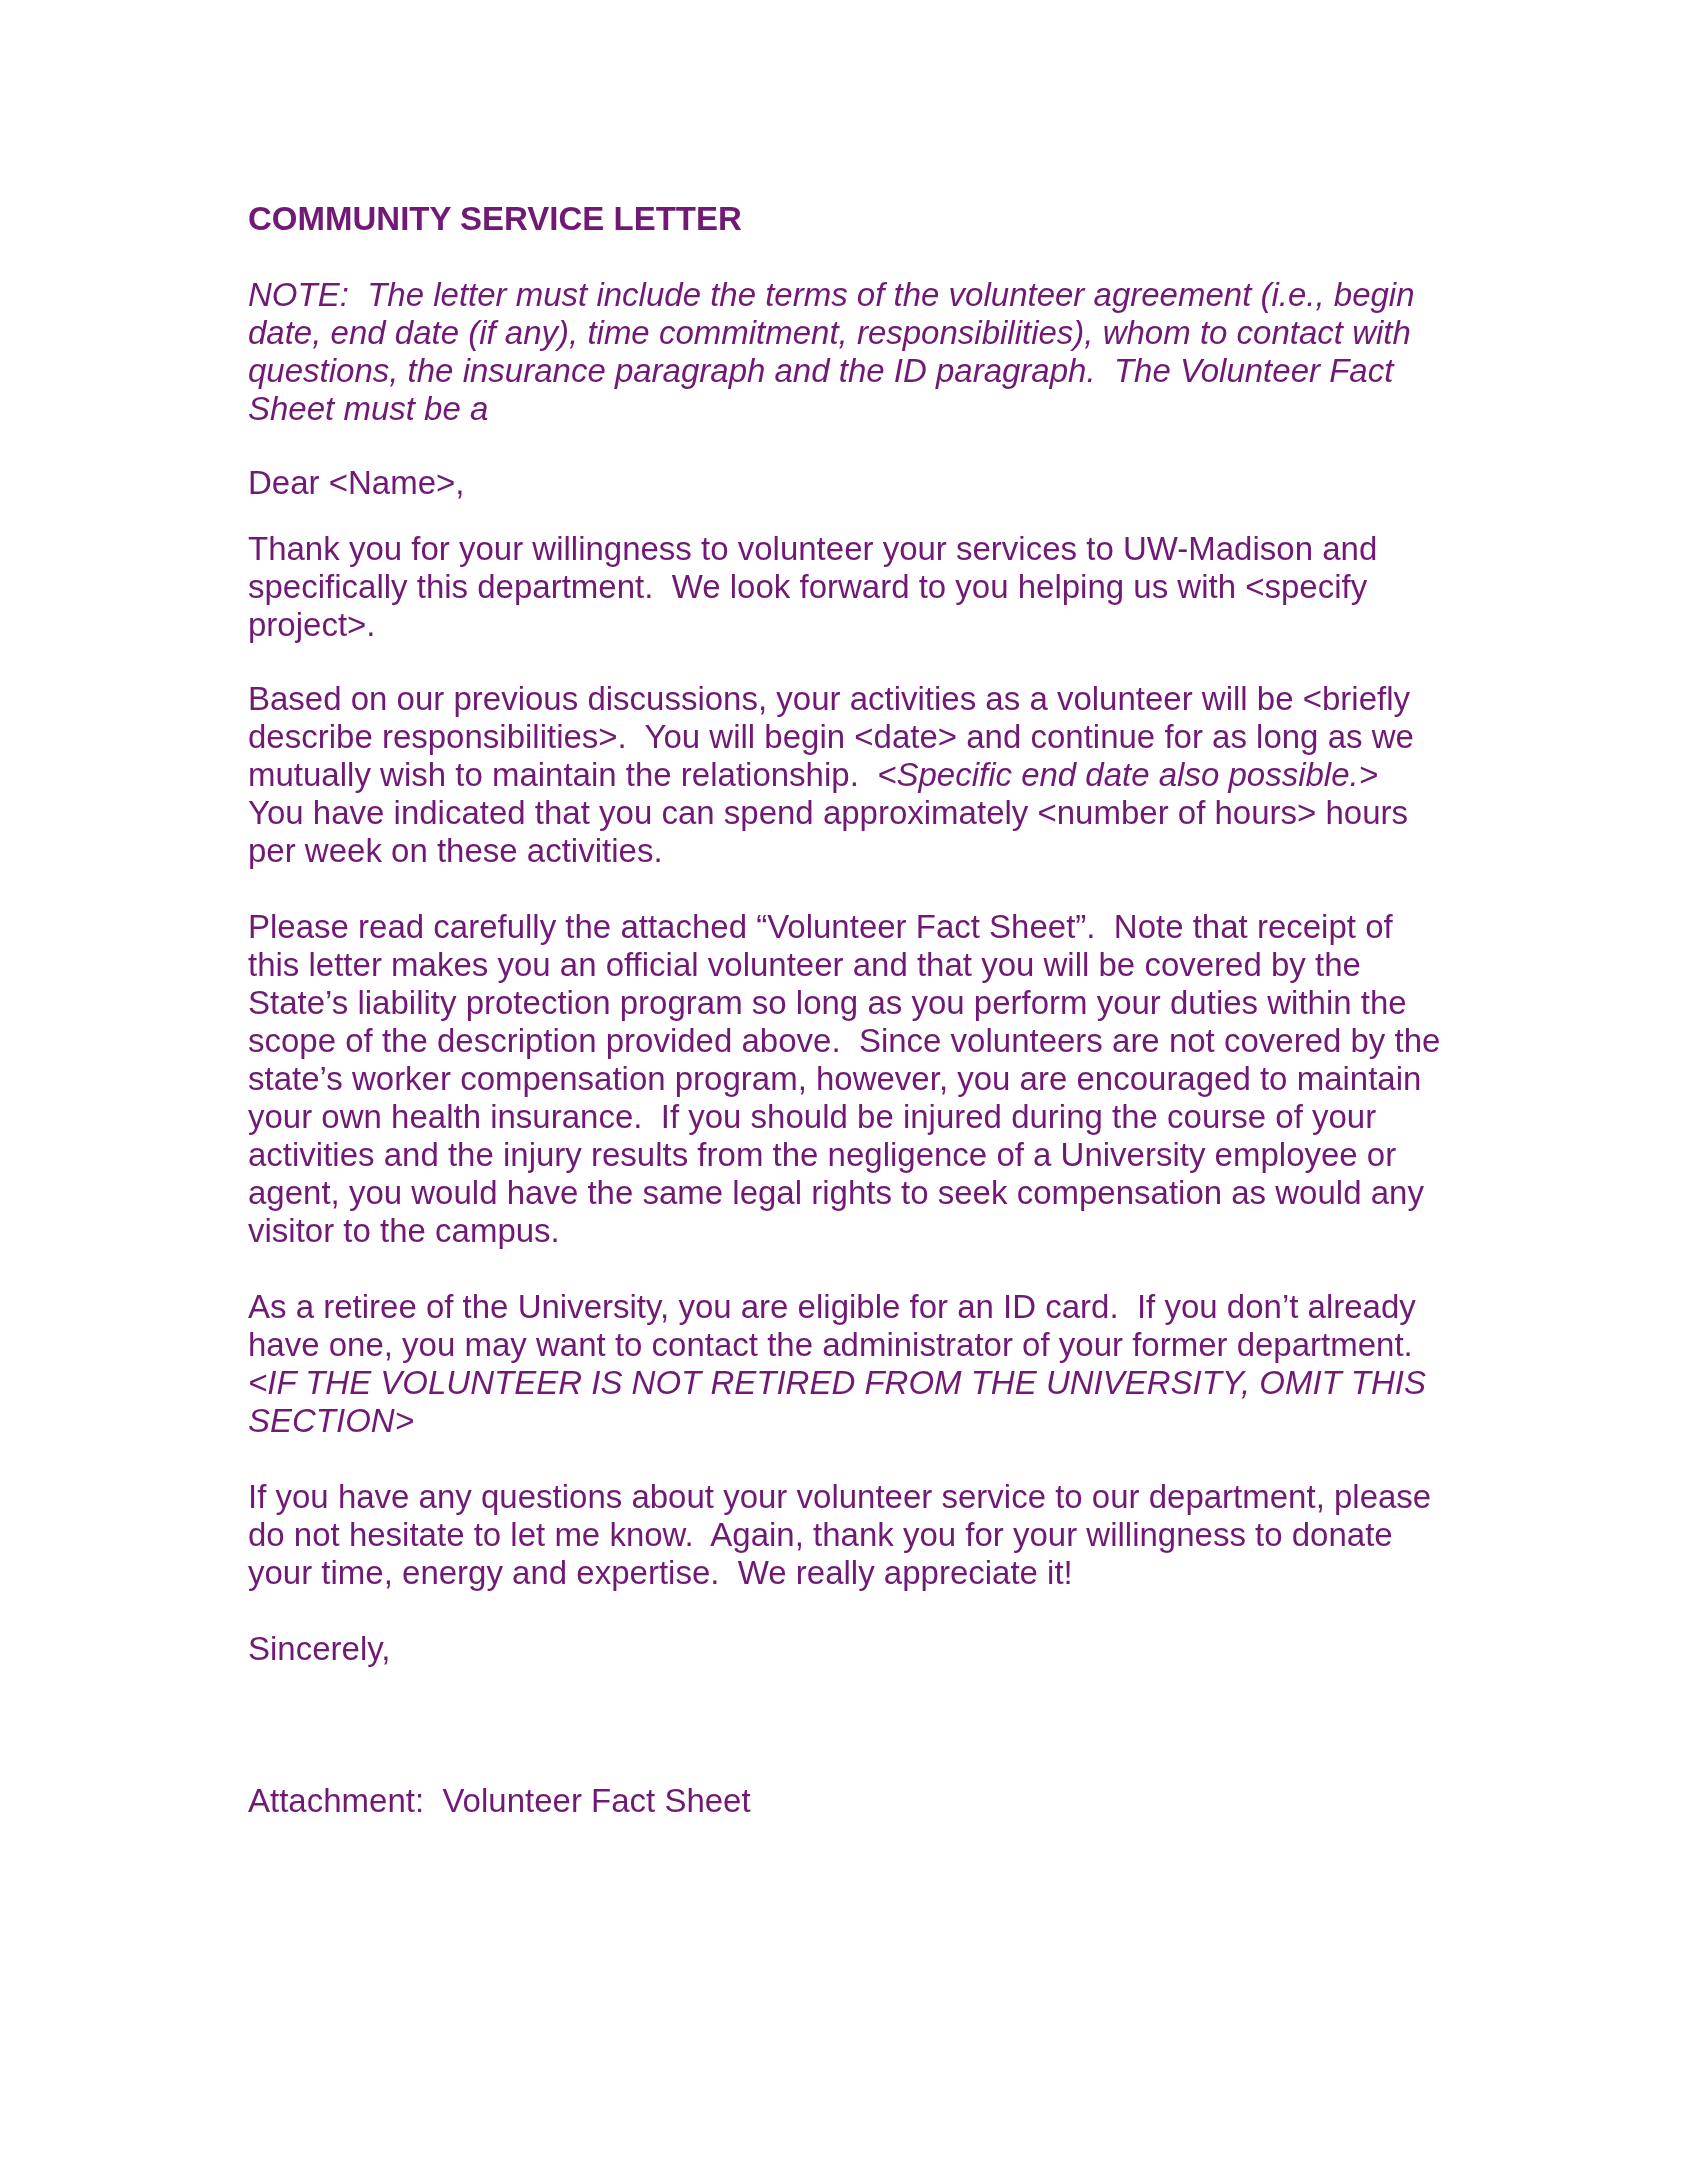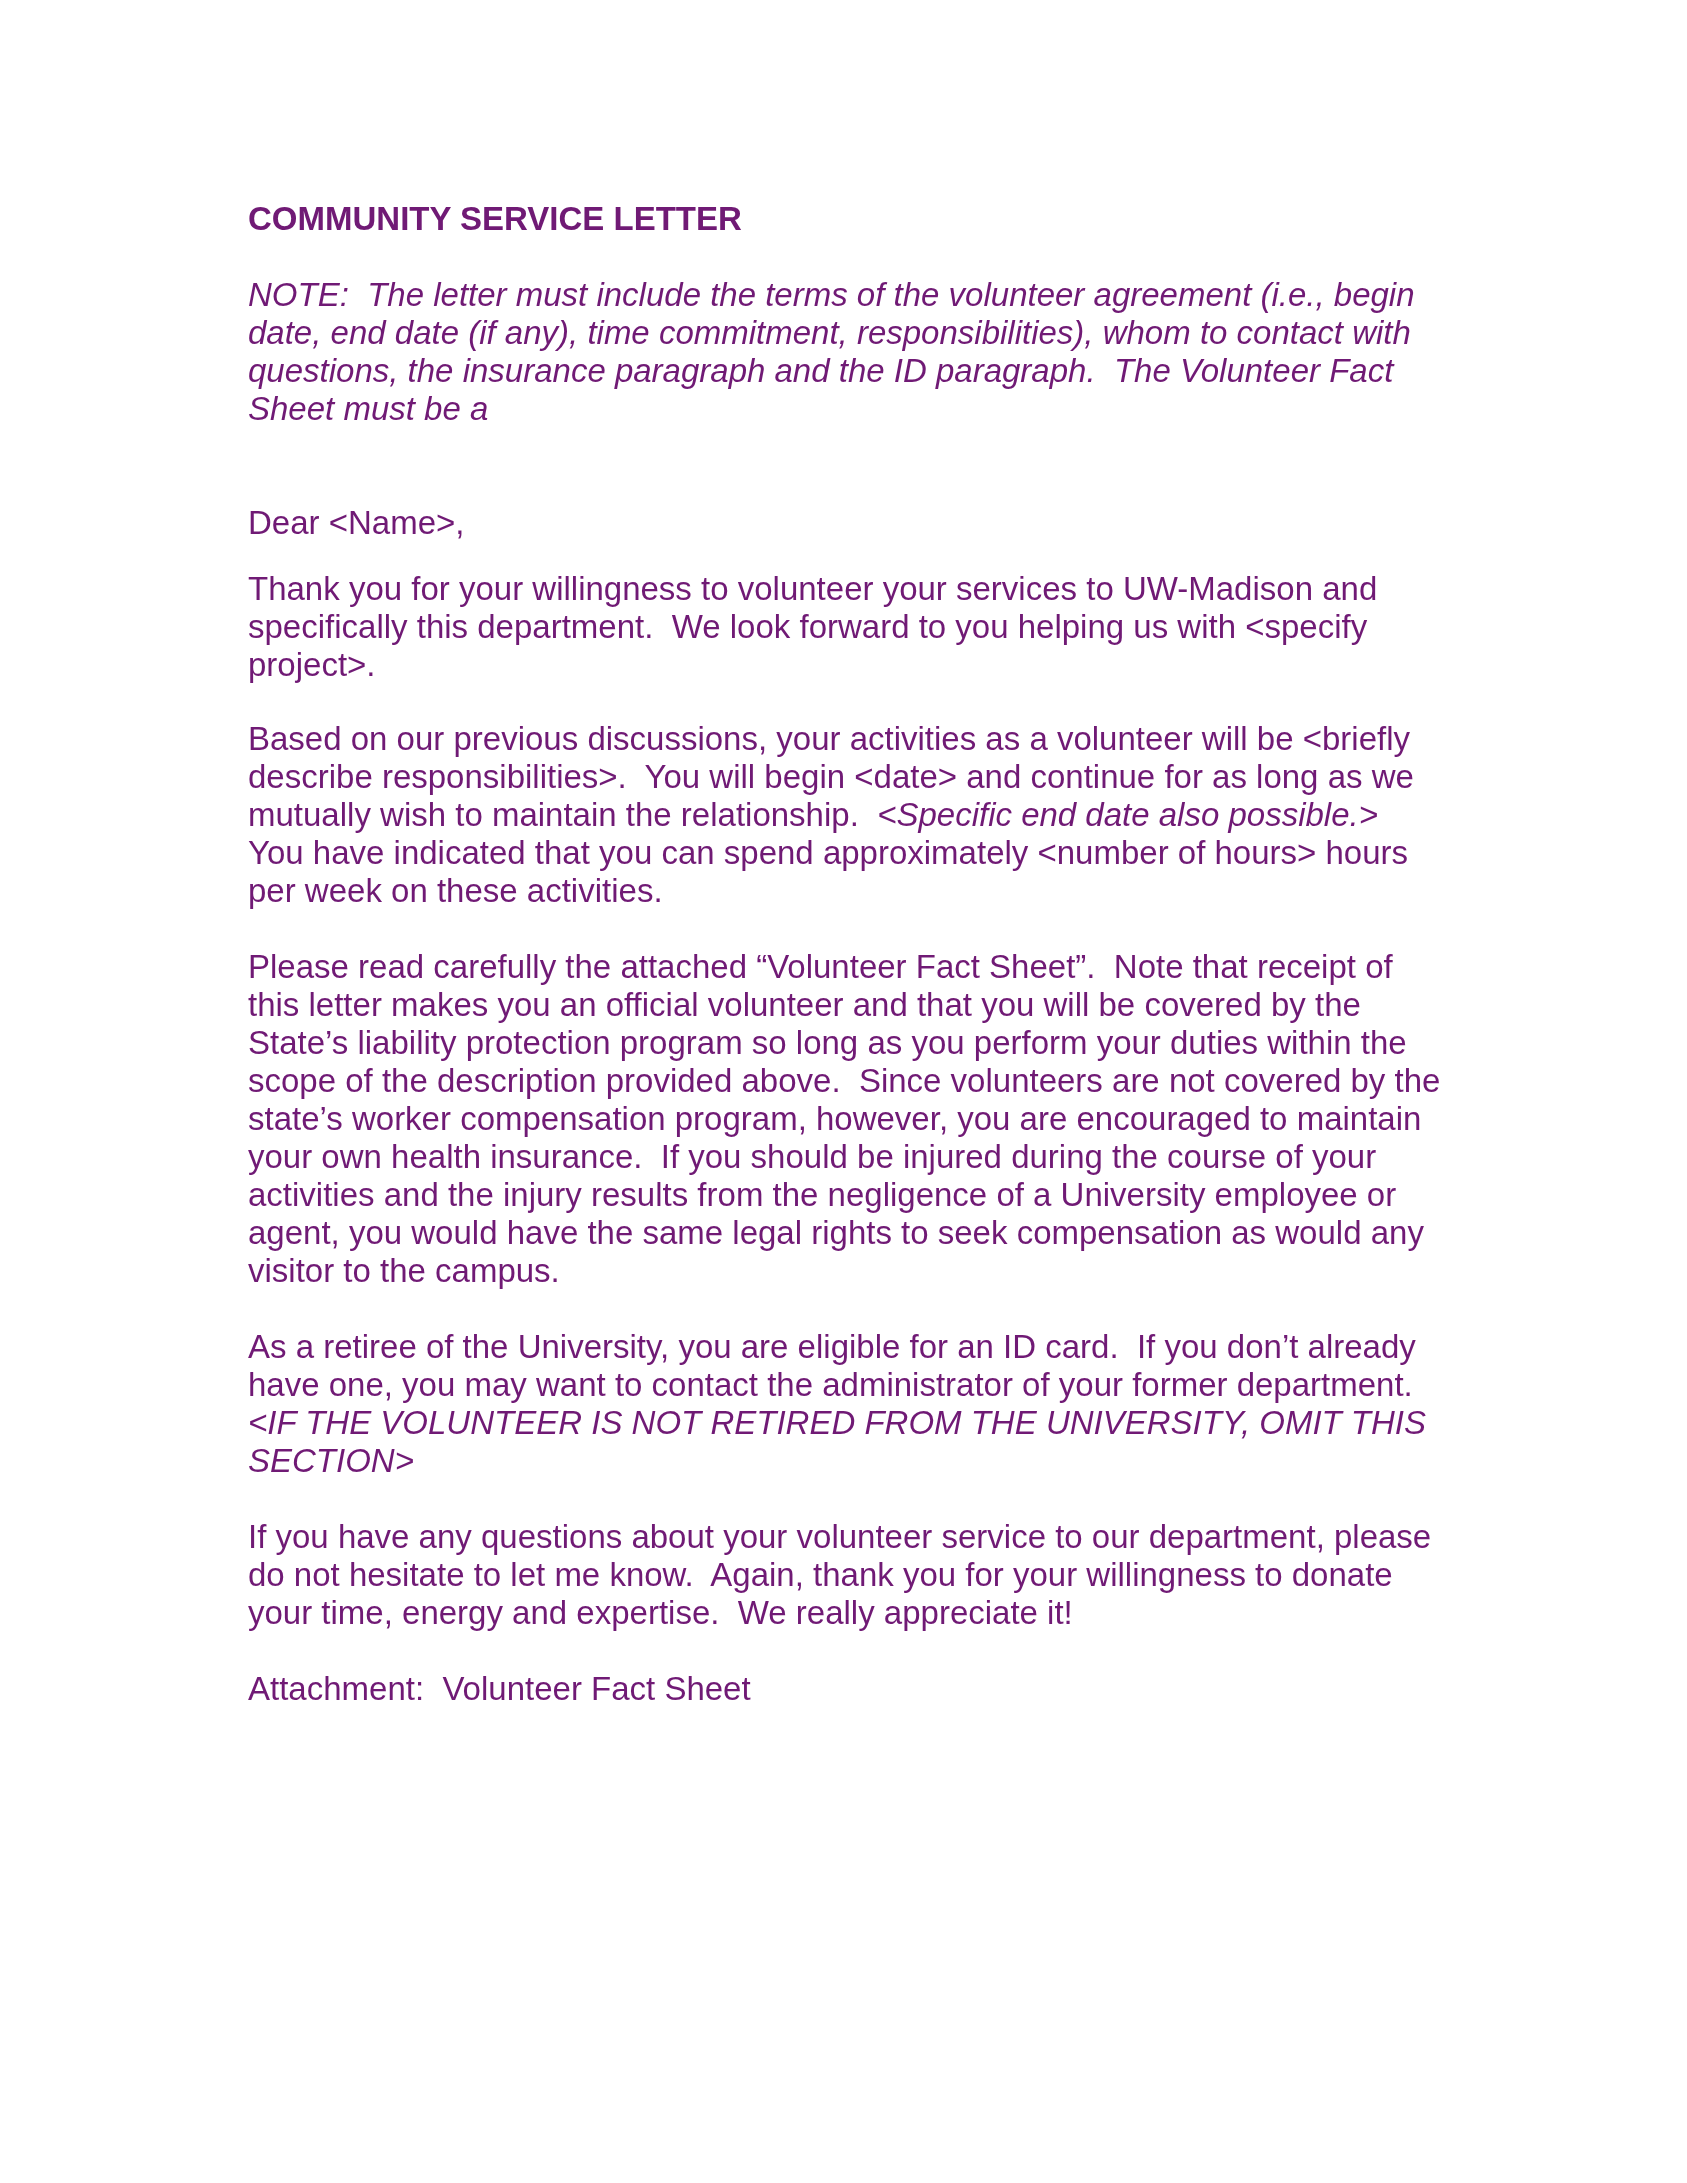--- a/index.html
+++ b/index.html
@@ -36,23 +36,24 @@
   .italic {
     font-style: italic;
   }
 </style>
 </head>
 <body style="background: rgb(255, 255, 255);">
 
 <div class="page" style="color: #701a75;">
   <h1 class="doc-title">COMMUNITY SERVICE LETTER</h1>
   <div>
-      <p class="para" style="margin-bottom: 76px;"><span class="italic">NOTE:  The letter must include the terms of the volunteer agreement (i.e., begin date, end date (if any), time commitment, responsibilities), whom to contact with questions, the insurance paragraph and the ID paragraph.  The Volunteer Fact Sheet must be a</span></p>
+      <p class="para" style="margin-bottom: 36px;"><span class="italic">NOTE:  The letter must include the terms of the volunteer agreement (i.e., begin date, end date (if any), time commitment, responsibilities), whom to contact with questions, the insurance paragraph and the ID paragraph.  The Volunteer Fact Sheet must be a</span></p>
       <p class="para" style="margin-bottom: 28px;"><span class="">Dear &lt;Name&gt;,</span></p>
       <p class="para" style="margin-bottom: 36px;"><span class="">Thank you for your willingness to volunteer your services to UW-Madison and specifically this department.  We look forward to you helping us with &lt;specify project&gt;.</span></p>
       <p class="para" style="margin-bottom: 38px;"><span class="">Based on our previous discussions, your activities as a volunteer will be &lt;briefly describe responsibilities&gt;.  You will begin &lt;date&gt; and continue for as long as we mutually wish to maintain the relationship.  </span><span class="italic">&lt;Specific end date also possible.&gt;  </span><span class="">You have indicated that you can spend approximately &lt;number of hours&gt; hours per week on these activities.</span></p>
       <p class="para" style="margin-bottom: 38px;"><span class="">Please read carefully the attached “Volunteer Fact Sheet”.  Note that receipt of this letter makes you an official volunteer and that you will be covered by the State’s liability protection program so long as you perform your duties within the scope of the description provided above.  Since volunteers are not covered by the state’s worker compensation program, however, you are encouraged to maintain your own health insurance.  If you should be injured during the course of your activities and the injury results from the negligence of a University employee or agent, you would have the same legal rights to seek compensation as would any visitor to the campus.</span></p>
       <p class="para" style=""><span class="">As a retiree of the University, you are eligible for an ID card.  If you don’t already have one, you may want to contact the administrator of your former department. </span><span class="italic">&lt;IF THE VOLUNTEER IS NOT RETIRED FROM THE UNIVERSITY, OMIT THIS SECTION&gt;</span></p>
       <p class="para" style="margin-bottom: 38px;"><span class="">If you have any questions about your volunteer service to our department, please do not hesitate to let me know.  Again, thank you for your willingness to donate your time, energy and expertise.  We really appreciate it!</span></p>
+      <p class="para" style="margin-bottom: 114px;"><span class="">Sincerely,</span></p>
       <p class="para" style="margin-bottom: 0px;"><span class="">Attachment:  Volunteer Fact Sheet</span></p>
     </div>
 </div>
 
 
 </body></html>

